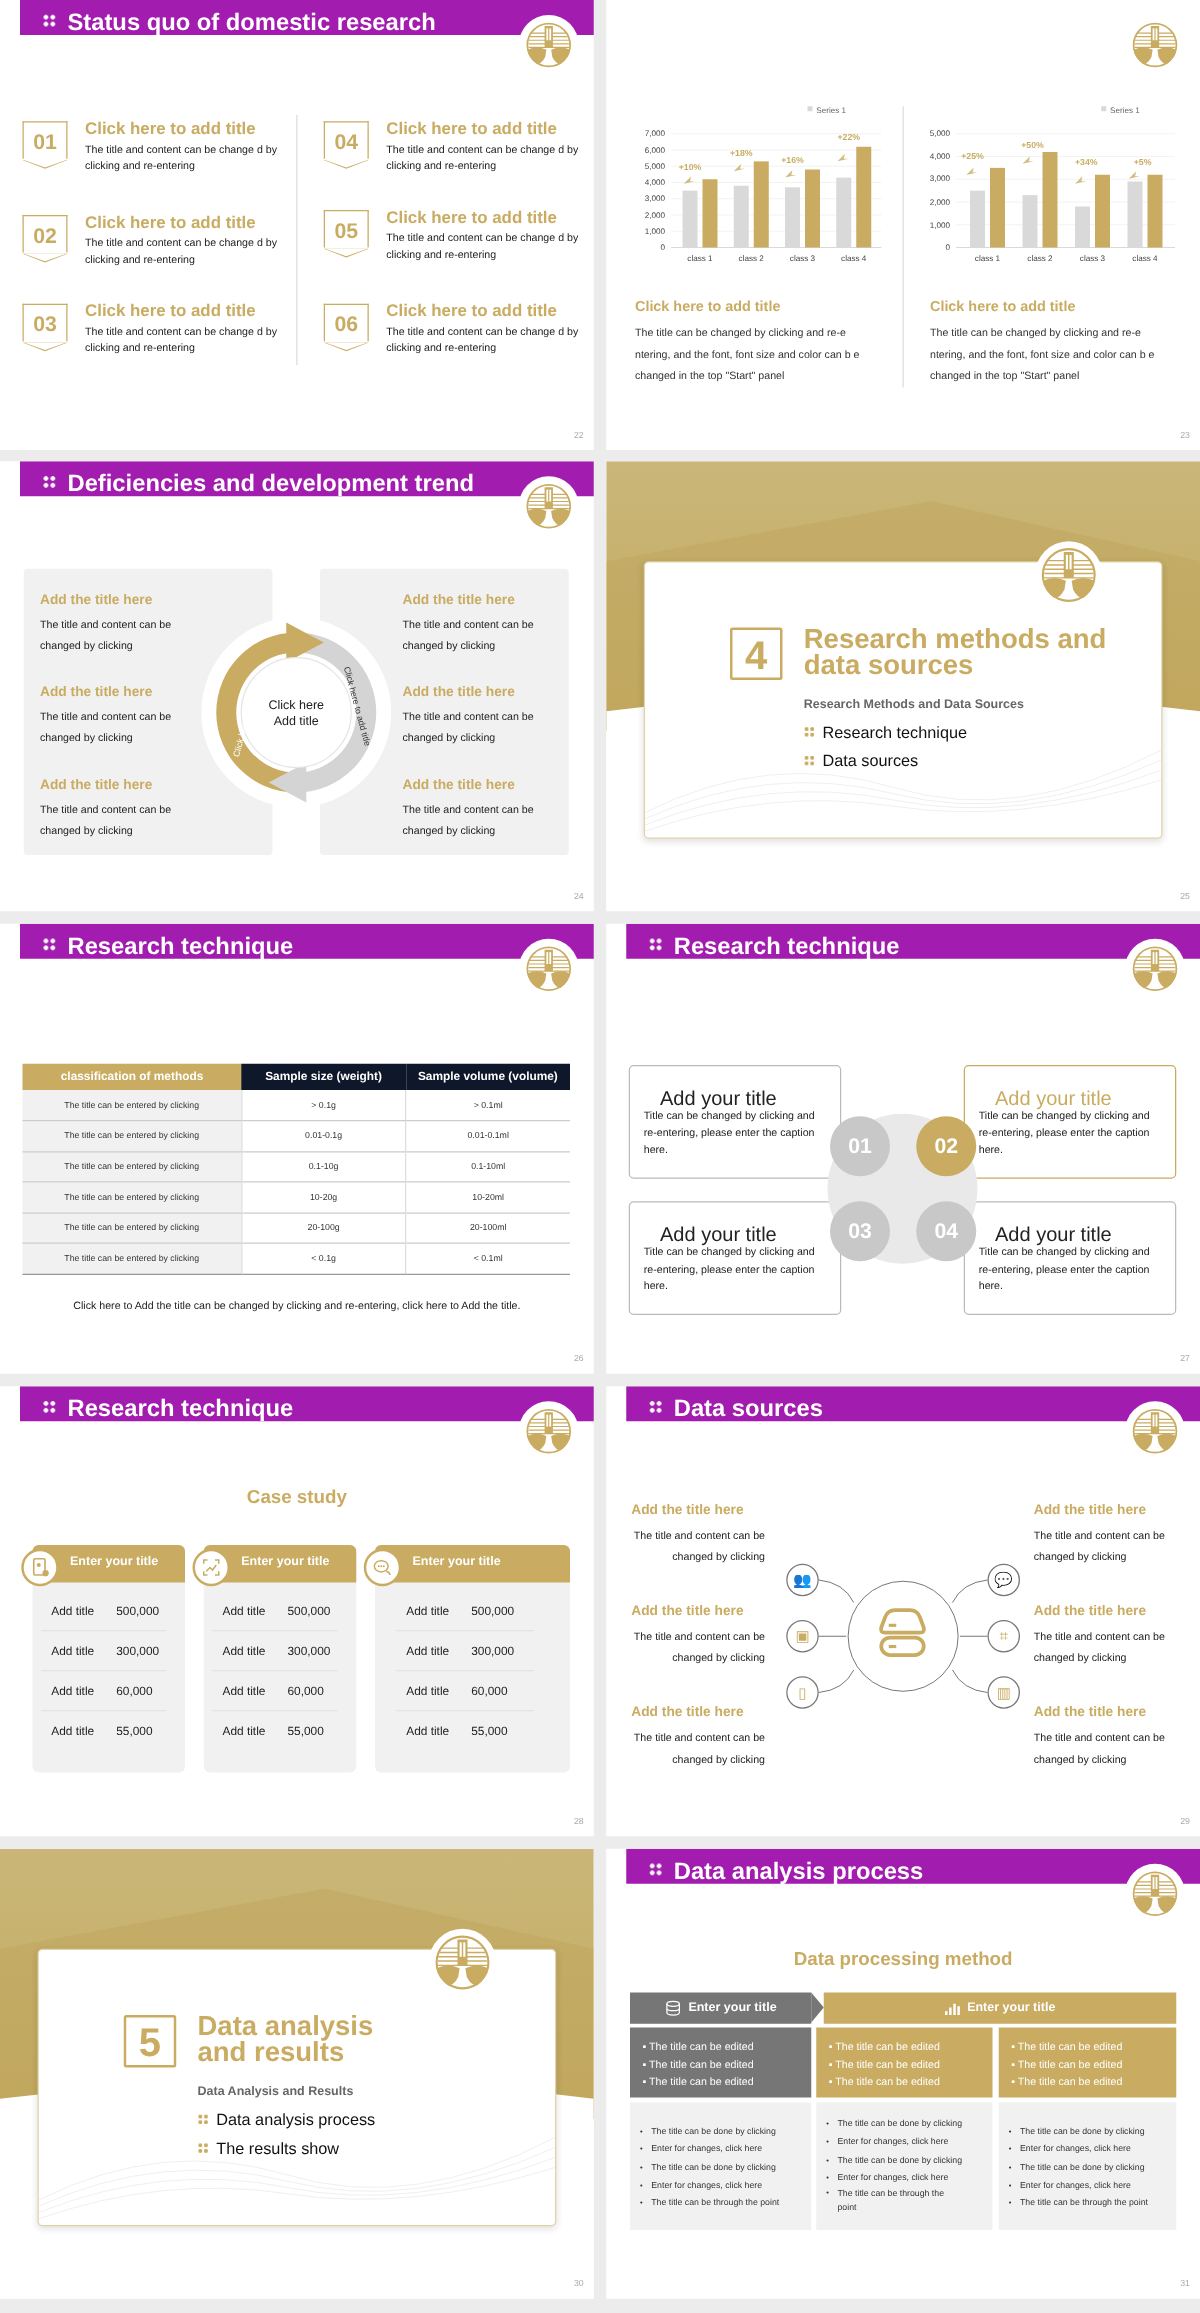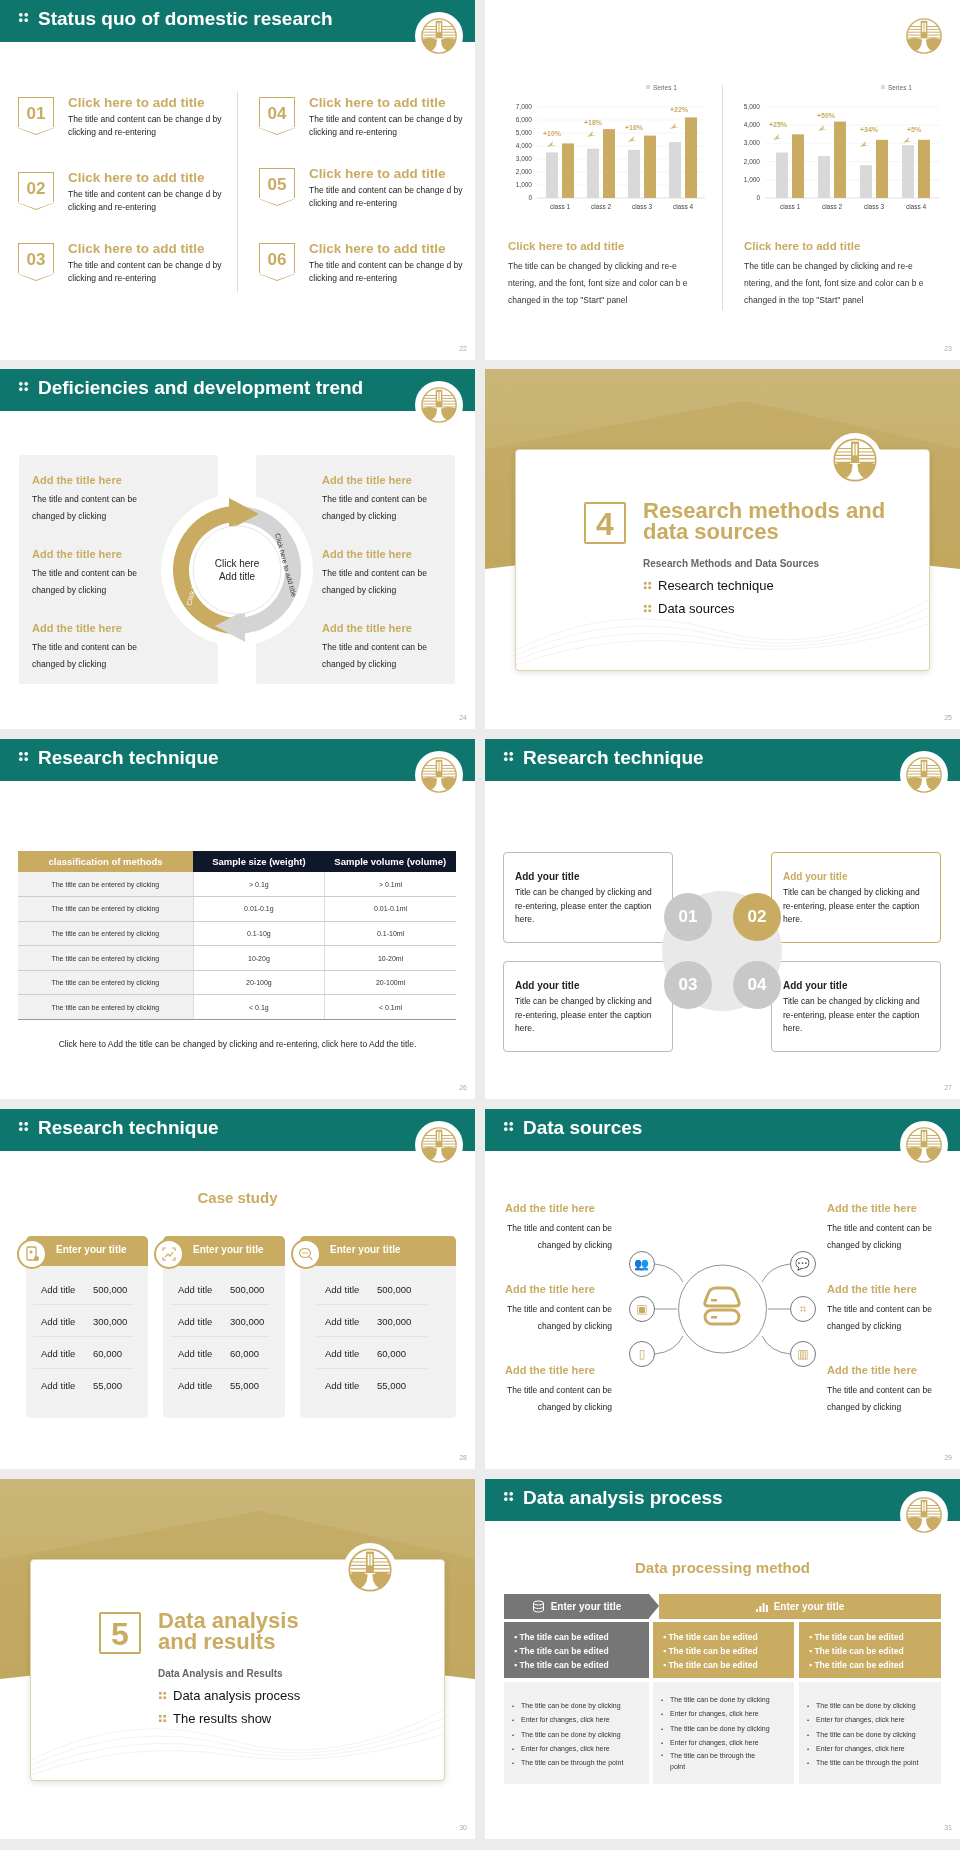--- a/index.html
+++ b/index.html
@@ -1,18 +1,18 @@
 <!DOCTYPE html>
 <html><head>
 <meta charset="utf-8">
 <style>
 *{box-sizing:border-box;margin:0;padding:0}
 body{width:960px;height:1850px;background:#ececec;font-family:"Liberation Sans",sans-serif;position:relative;overflow:hidden}
 .slide{position:absolute;width:475px;height:360px;background:#fff;overflow:hidden}
-.hdr{position:absolute;left:0;top:0;width:100%;height:42px;background:#0f766e}
+.hdr{position:absolute;left:16px;top:0;width:100%;height:28px;background:#a21caf}
 .hdr .t{position:absolute;left:18px;top:8px;color:#fff;font-size:19px;font-weight:bold;white-space:nowrap}
 .dots{display:inline-block;width:11px;height:11px;margin-right:9px;vertical-align:middle;position:relative;top:-2px;
  background:radial-gradient(circle,#fff 1.6px,transparent 2px) 0 0/5.5px 5.5px}
 .logo{position:absolute;right:12px;top:12px;width:48px;height:48px;border-radius:50%;background:#fff;display:flex;align-items:center;justify-content:center}
 .logo svg{width:38px;height:38px}
 .pg{position:absolute;right:8px;bottom:8px;font-size:7px;color:#aaa}
 .sub{position:absolute;width:100%;text-align:center;top:80px;font-size:15px;font-weight:bold;color:#c9ac62}
 
 .s1item{position:absolute;width:200px;height:60px}
 .s1num{position:absolute;left:0;top:2px;width:36px;height:30px;border:1px solid #c9ac62;border-bottom:none;color:#c9ac62;font-weight:bold;font-size:17px;text-align:center;line-height:32px}
@@ -40,38 +40,38 @@
 .seclogo{position:absolute;width:54px;height:54px;border-radius:50%;background:#fff;display:flex;align-items:center;justify-content:center}
 
 table.qt{position:absolute;left:18px;top:112px;width:438px;border-collapse:collapse;font-size:7px}
 .qt th{height:21px;color:#fff;font-size:9.5px;font-weight:bold}
 .qt th.g{background:#c9ac62}.qt th.d{background:#0f172a}
 .qt td{height:24.6px;text-align:center;color:#333;border-bottom:1px solid #ccc;border-left:1px solid #ddd}
 .qt td.c1{background:#f1f1f1;border-left:none}
 .qt tr:last-child td{border-bottom:1px solid #999}
 
 .qbox{position:absolute;width:170px;height:91px;border:1px solid #bbb;border-radius:4px;background:#fff}
-.qbox .h{position:absolute;left:11px;top:18px;font-size:10px;font-weight:bold;color:#222}
+.qbox .h{position:absolute;left:24px;top:18px;font-size:16px;font-weight:normal;color:#222}
 .qbox .x{position:absolute;left:11px;top:33px;font-size:8.5px;line-height:13.5px;color:#222;width:148px}
 .qc{position:absolute;width:48px;height:48px;border-radius:50%;background:#c8c8c8;color:#fff;font-weight:bold;font-size:17px;text-align:center;line-height:48px}
 
 .cs{position:absolute;top:127px;width:122px;height:182px;background:#f1f1f1;border-radius:5px;overflow:visible}
 .csh{position:absolute;left:0;top:0;width:100%;height:30px;background:#c9ac62;border-radius:5px 5px 0 0}
 .csh span{position:absolute;left:30px;top:8px;color:#fff;font-size:10px;font-weight:bold;white-space:nowrap}
 .csic{position:absolute;left:-9px;top:3px;width:30px;height:30px;border-radius:50%;background:#fff;border:2px solid #c9ac62;display:flex;align-items:center;justify-content:center}
 .csr{position:absolute;left:7px;width:100px;height:32px;border-bottom:1px solid #e3e3e3;font-size:9.5px;color:#222}
 .csr .a{position:absolute;left:8px;top:11px}.csr .b{position:absolute;left:60px;top:11px}
 
 .dst{position:absolute;font-size:11px;font-weight:bold;color:#c9ac62;white-space:nowrap}
 .dsx{position:absolute;font-size:8.5px;line-height:17px;color:#222;width:110px}
 .ic{position:absolute;width:26px;height:26px;border-radius:50%;border:1px solid #777;background:#fff;display:flex;align-items:center;justify-content:center;color:#c9ac62;font-size:12px}
 
 .ph{position:absolute;height:25px;font-size:10px;font-weight:bold;color:#fff;display:flex;align-items:center;justify-content:center}
 .pbox{position:absolute;top:143px;height:56px;padding:8px 0 0 10px}
-.pbox div{font-size:8.5px;font-weight:bold;color:#fff;line-height:14px}
+.pbox div{font-size:8.5px;font-weight:normal;color:#fff;line-height:14px}
 .pbox div:before{content:"▪ ";}
 .plist{position:absolute;top:203px;height:102px;background:#f1f1f1}
 .plist ul{list-style:none;padding:0}
 .plist li{font-size:7px;color:#333;line-height:14.3px;padding-left:17px;position:relative}
 .plist li:before{content:"•";position:absolute;left:8px;font-size:6px}
 </style>
 </head>
 <body>
 
 <svg width="0" height="0" style="position:absolute">

